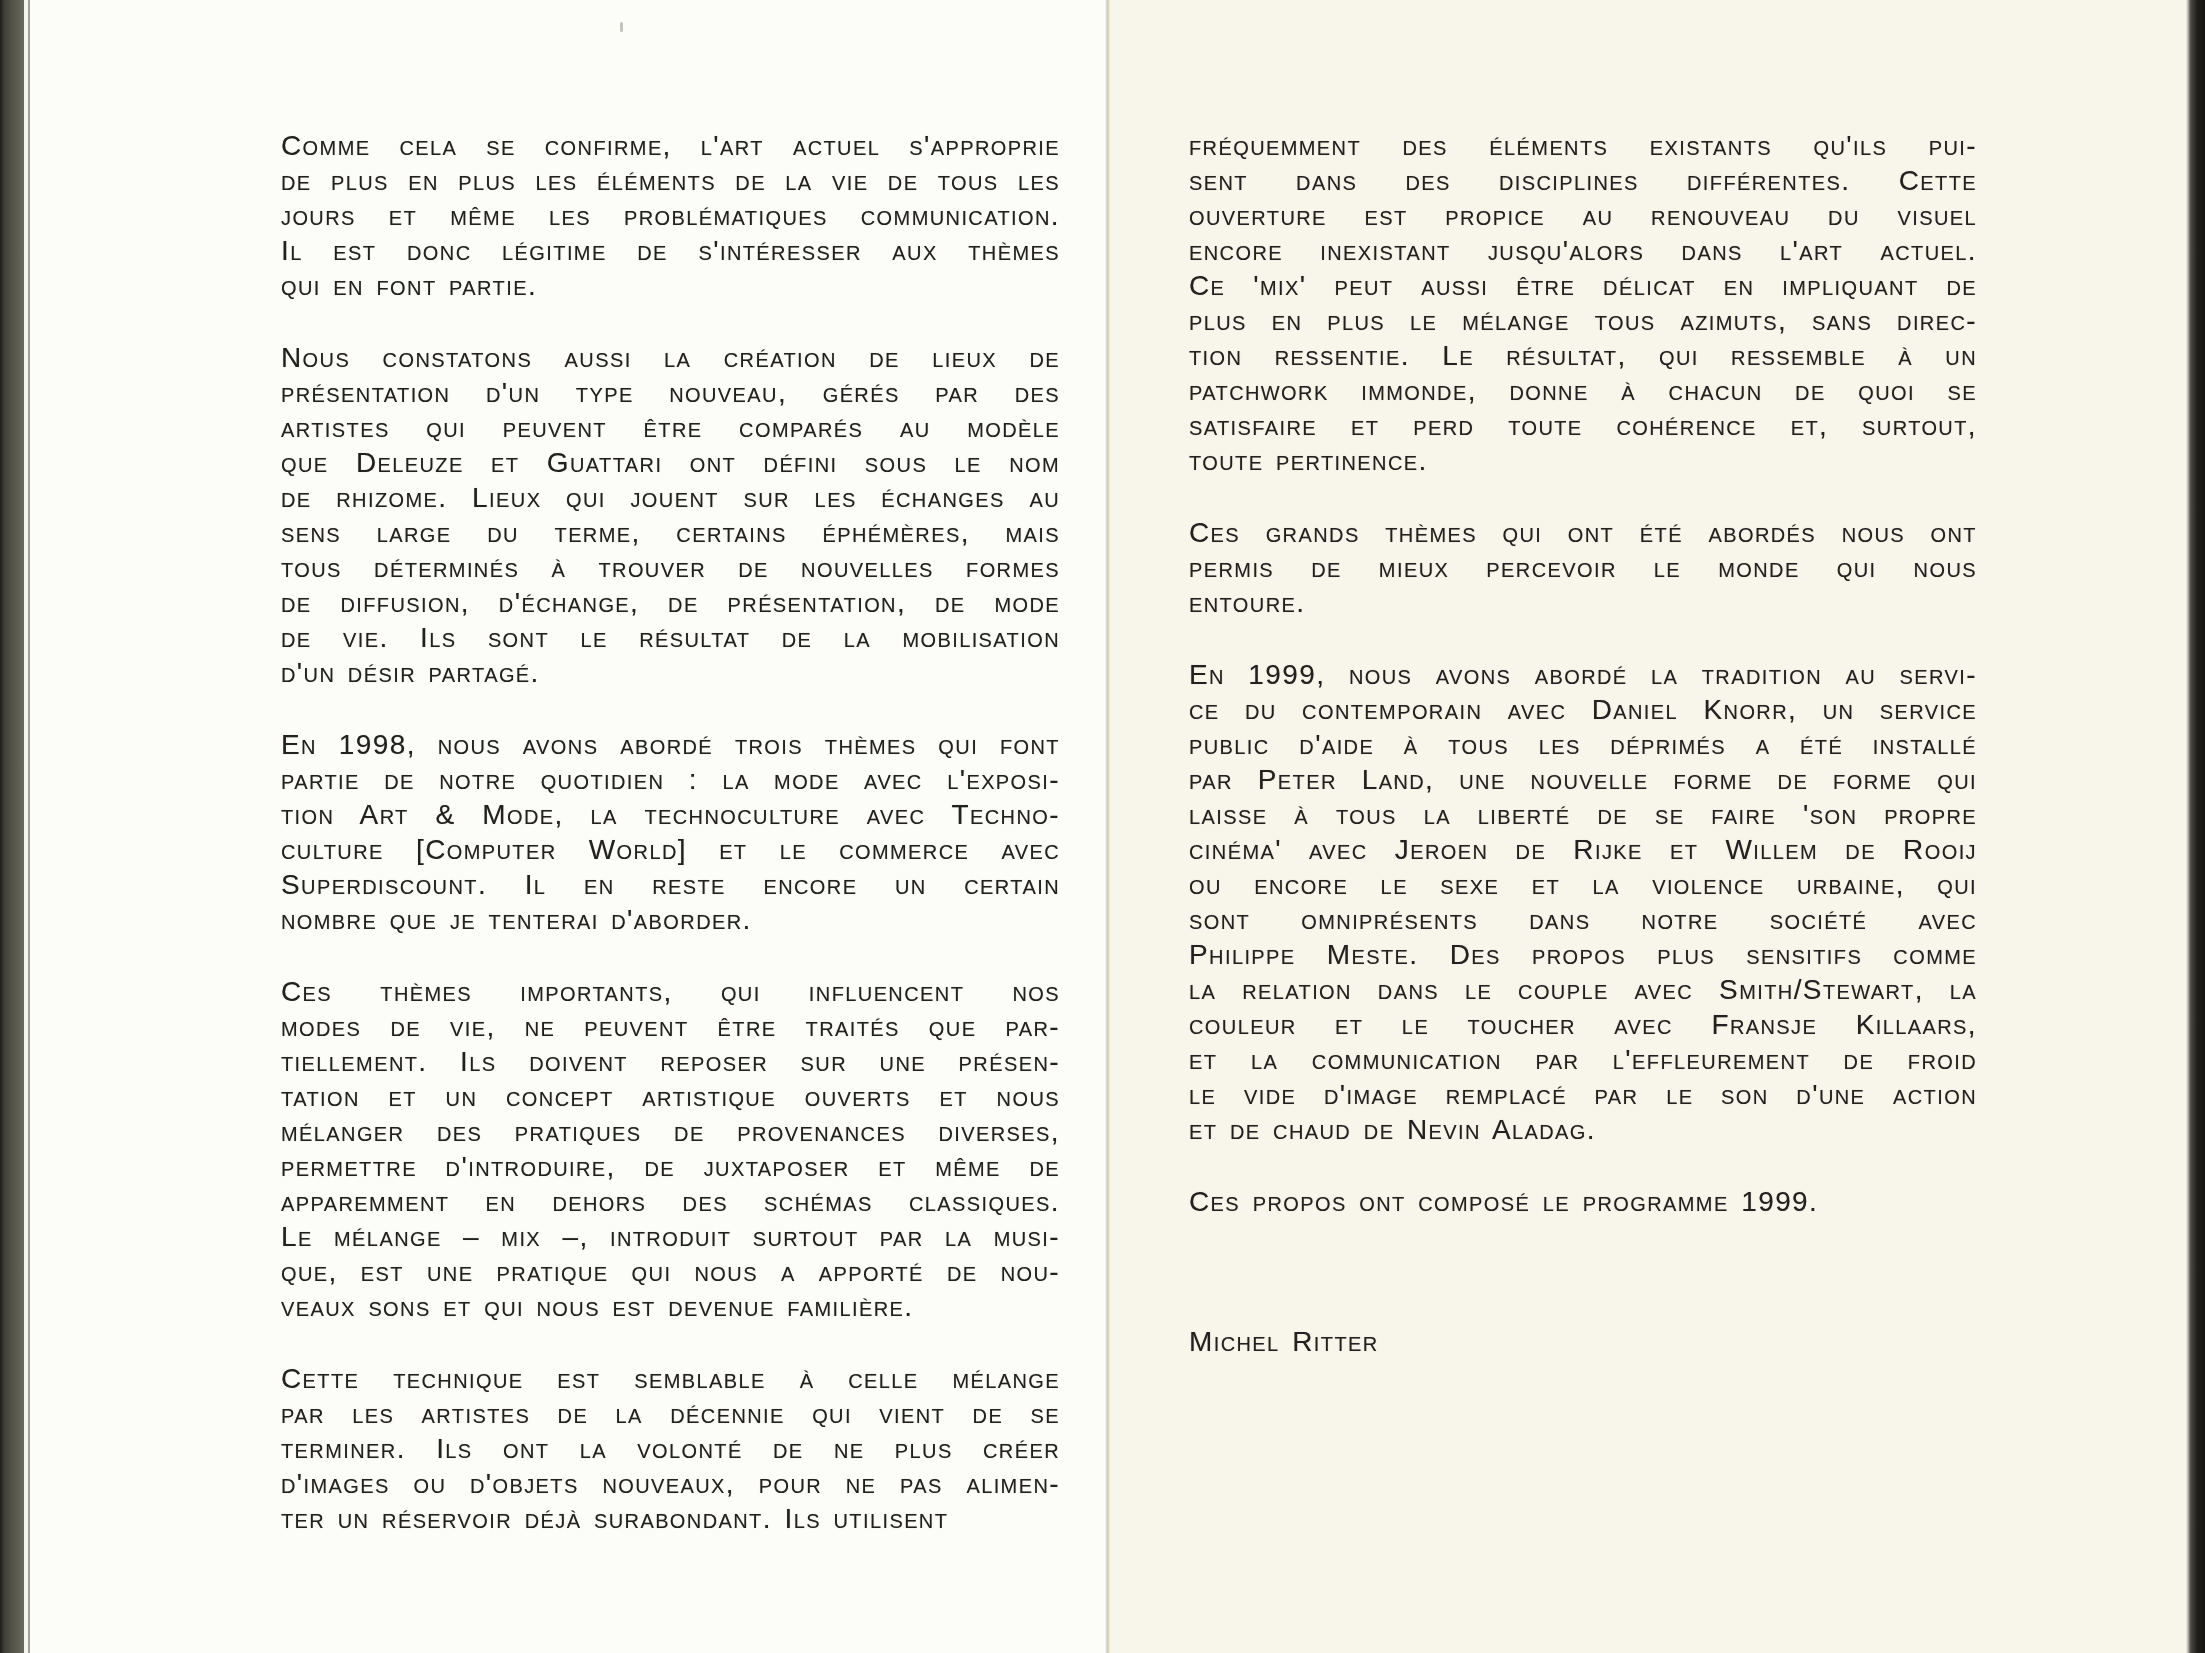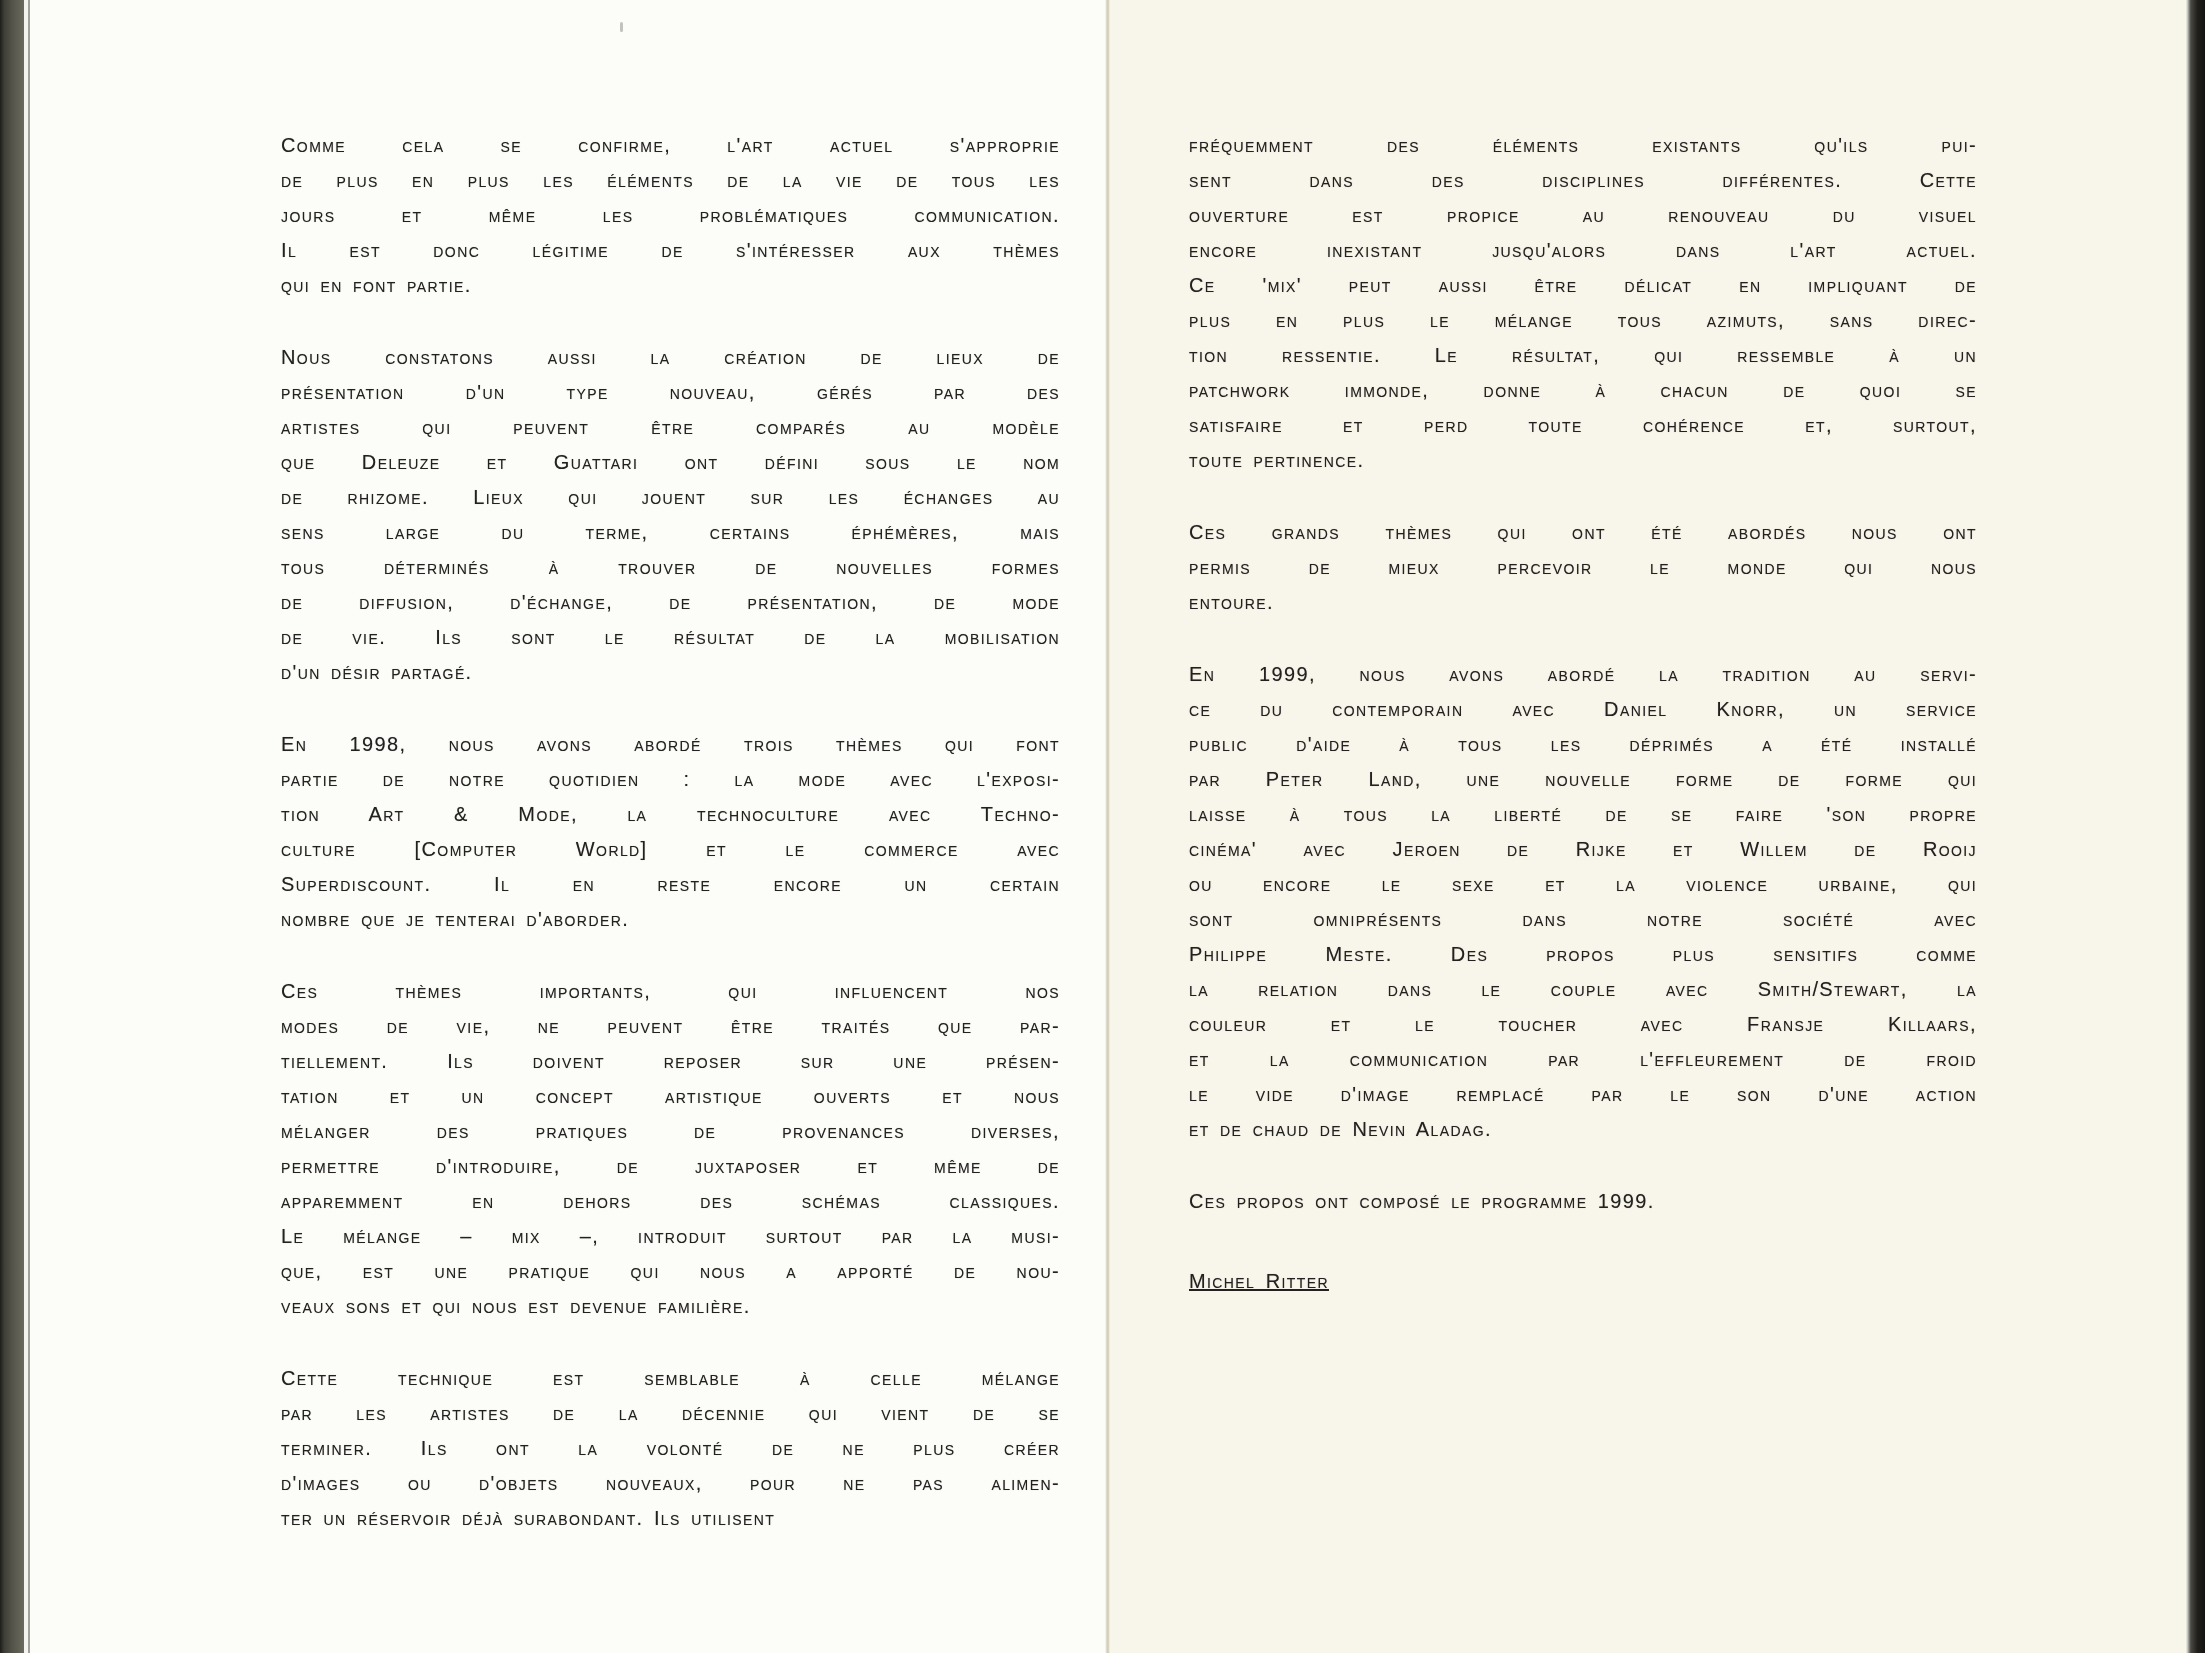--- a/index.html
+++ b/index.html
@@ -36,32 +36,32 @@
   .page-right { left:1106px; width:1081px; background:var(--right-paper,#f8f5ea); }
   .gutter-fold {
     position:absolute; left:1105px; top:0; width:5.1px; height:100%;
     background:linear-gradient(90deg, rgba(203,200,178,0) 0%, var(--gutter-line,#d2cfba) 45%, var(--gutter-line,#d2cfba) 65%, rgba(203,200,178,0) 100%);
   }
 
   
   .column {
     position:absolute; top:128px;
     color:var(--text-color,#232120);
-    font-size:20px;
+    font-size:28px;
     line-height:35px;
     letter-spacing:1.4px;
     font-variant:small-caps;
     text-shadow:0 0 0.9px rgba(35,33,32,0.35);
   }
   .column-left  { left:281px;  width:779px; }
   .column-right { left:1189px; width:788px; }
 
   .para { margin:37px 0 0 0; }
   .para:first-child { margin-top:0; }
-  .para.signature { margin-top:45px;text-decoration:underline; }
+  .para.signature { margin-top:105px; }
 
   .line { text-align:justify; text-align-last:justify; white-space:normal; }
   .line.last { text-align-last:left; word-spacing:3.4px; }
 
   
   .speck { position:absolute; background:rgba(110,108,98,0.40); border-radius:1.7px; }
   .speck-1 { left:620px;  top:22px;  width:2.6px; height:10.2px; }
   .speck-2 { left:1394px; top:777px; width:2.6px; height:7.7px;  }
 </style>
 </head>

